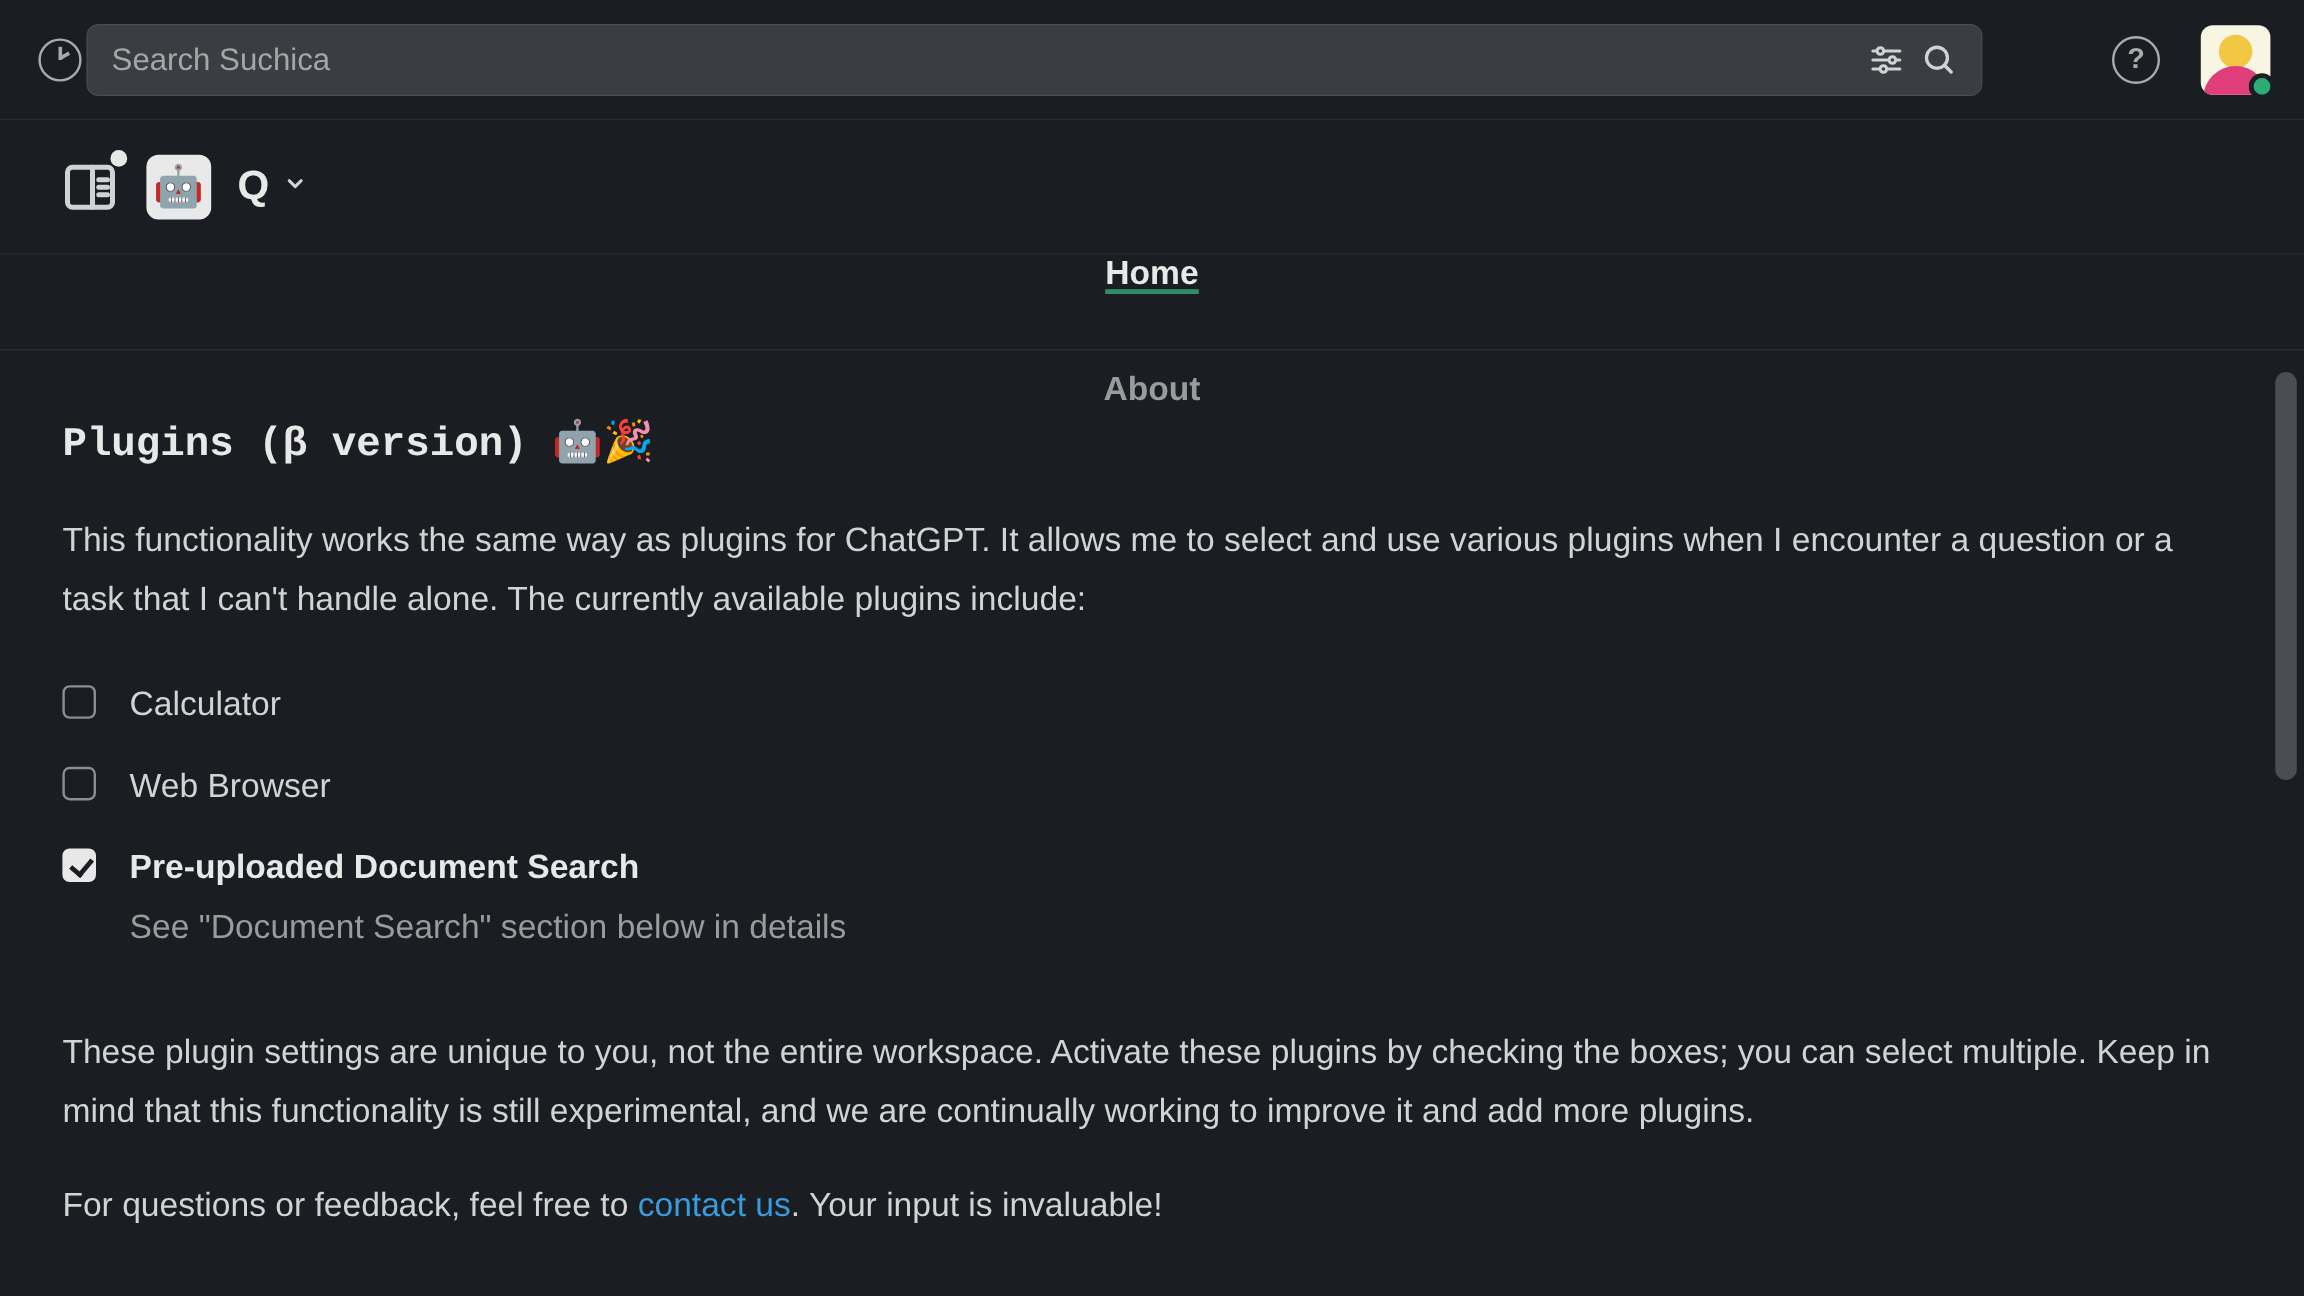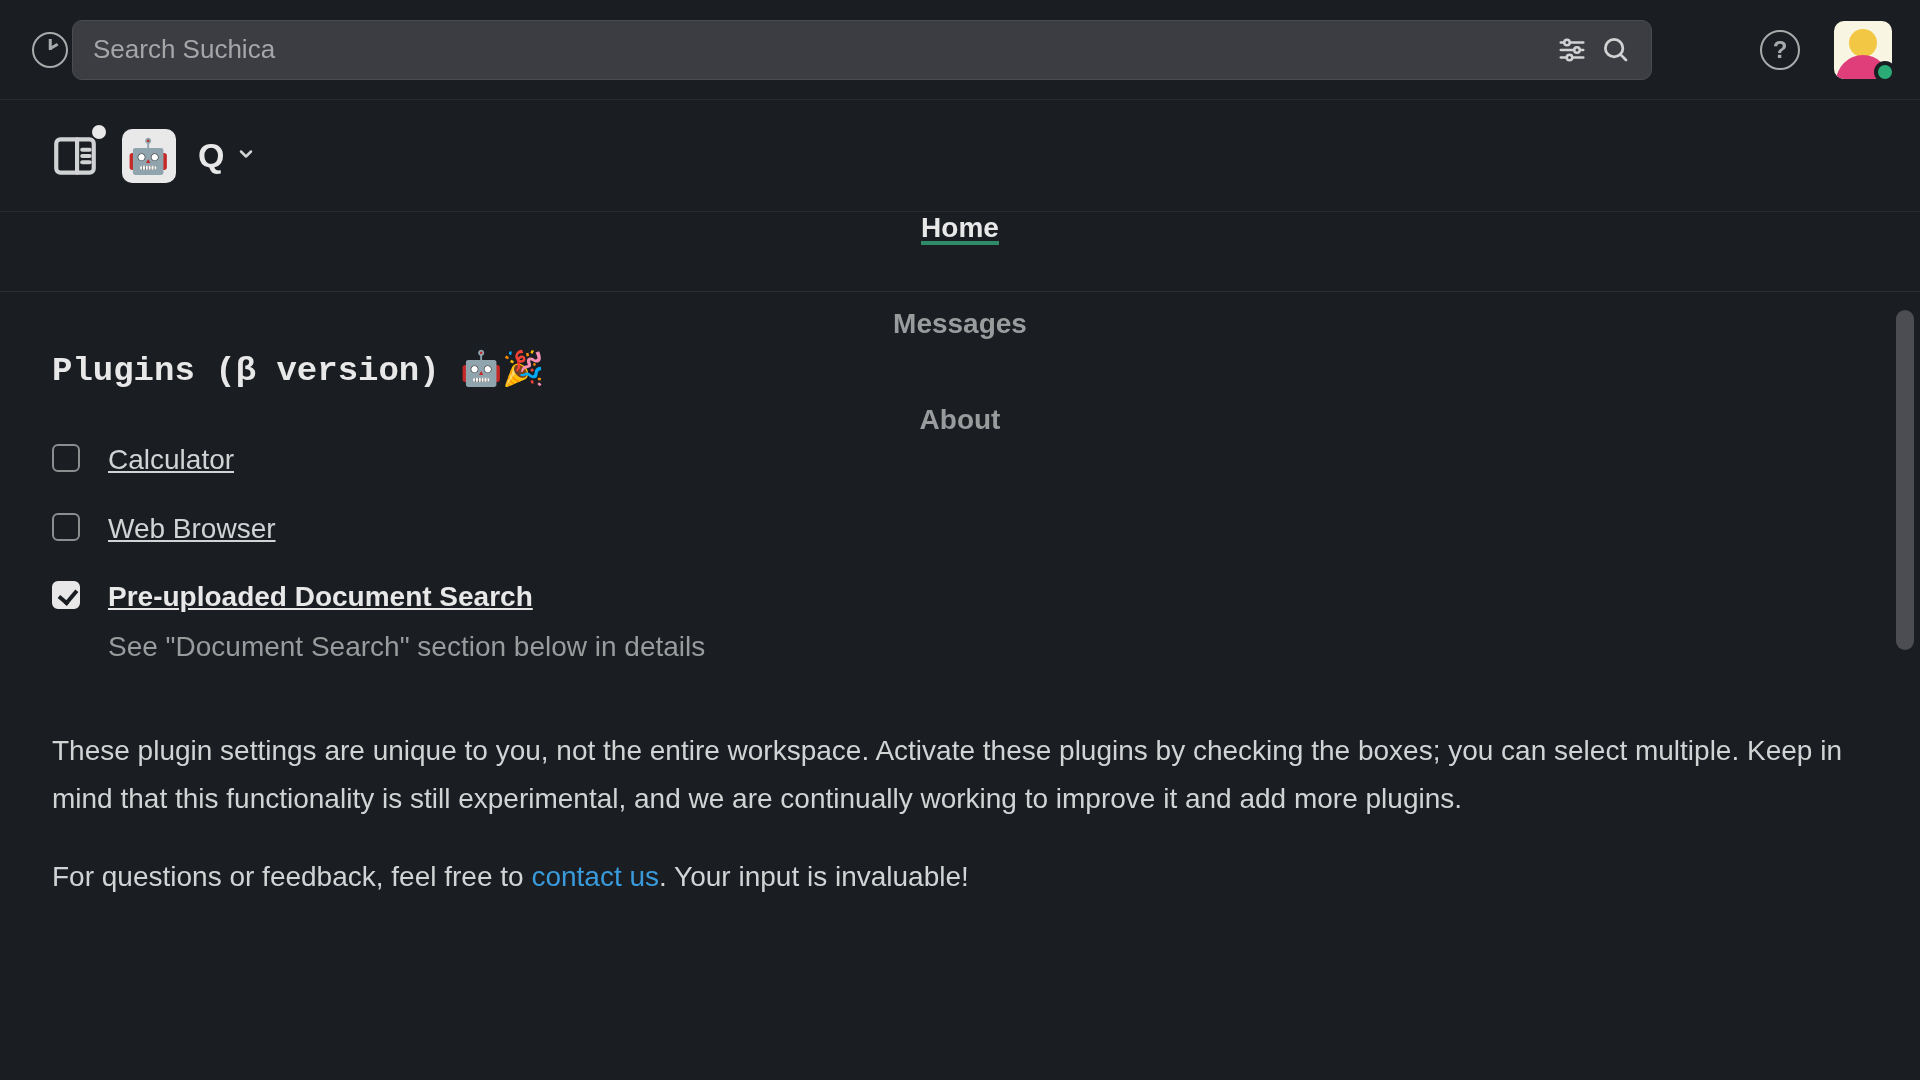--- a/index.html
+++ b/index.html
@@ -240,21 +240,21 @@
   }
   .checkbox.checked::after{
     content:"";
     position:absolute;
     left:8px; top:3px;
     width:8px;height:14px;
     border:solid #1a1d21;
     border-width:0 4px 4px 0;
     transform:rotate(40deg);
   }
-  .plugin-label { font-size:28px; color:#d2d3d4;text-decoration:underline;}
+  .plugin-label { font-size:28px; color:#d2d3d4;}
   .plugin-label.bold { font-weight:800; color:#e8e8e9;}
   .plugin-sub { font-size:28px; color:#9a9b9d; margin-top:2px;}
   .para { margin-bottom: 30px; max-width: 1830px;}
   .footer-line { color:#d2d3d4; }
   .footer-line a { color:#3a9bdc; text-decoration:none; }
 
   
   .fake-scrollbar {
     position:absolute;
     top: 18px;
@@ -325,30 +325,28 @@
       </svg>
     </span>
   </div>
 </div>
 
 <div class="tabs">
   <div class="tab active">
       <span>Home</span>
     </div>
   <div class="tab">
-      <span>Messages</span>
-    </div>
-  <div class="tab">
       <span>About</span>
     </div>
 </div>
 
 <div class="page">
   <div class="content">
     <div class="page-title">Plugins (β version) 🤖🎉</div>
+    <div class="intro">This functionality works the same way as plugins for ChatGPT. It allows me to select and use various plugins when I encounter a question or a task that I can't handle alone. The currently available plugins include:</div>
 
     <ul class="plugin-list">
       <li>
         <span class="checkbox"></span>
         <span class="plugin-label">Calculator</span>
       </li>
       <li>
         <span class="checkbox"></span>
         <span class="plugin-label">Web Browser</span>
       </li>

